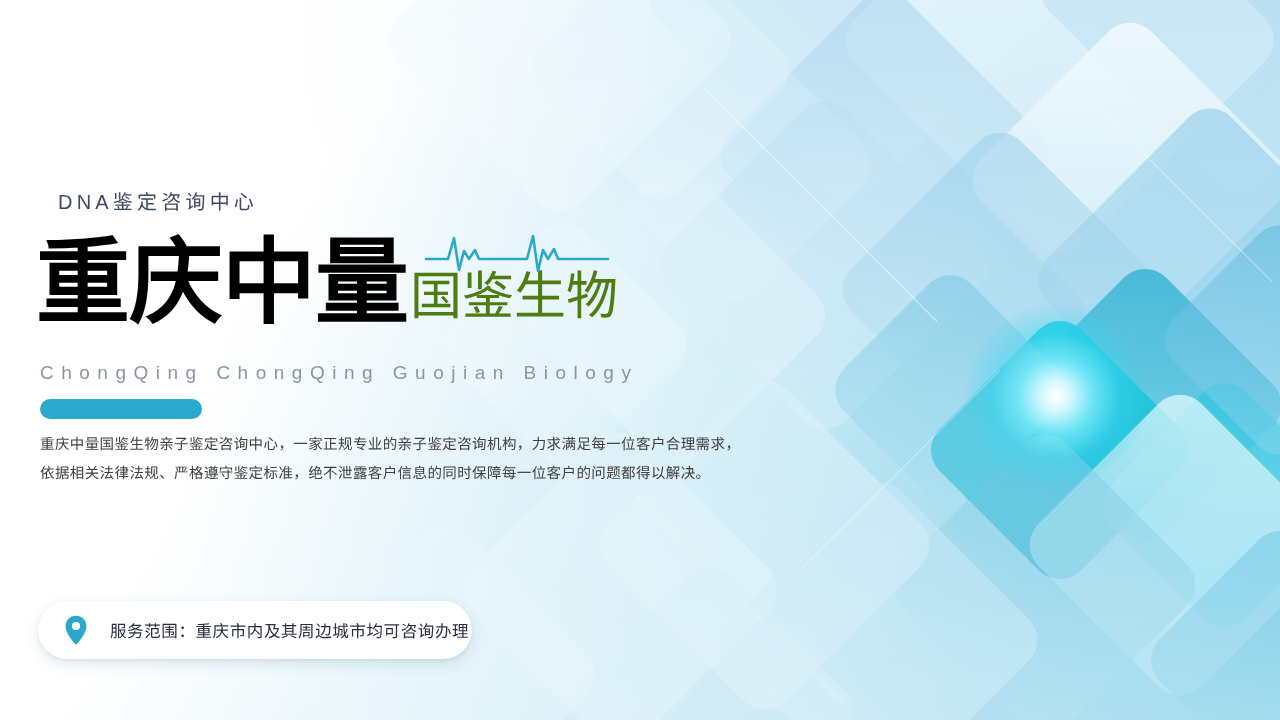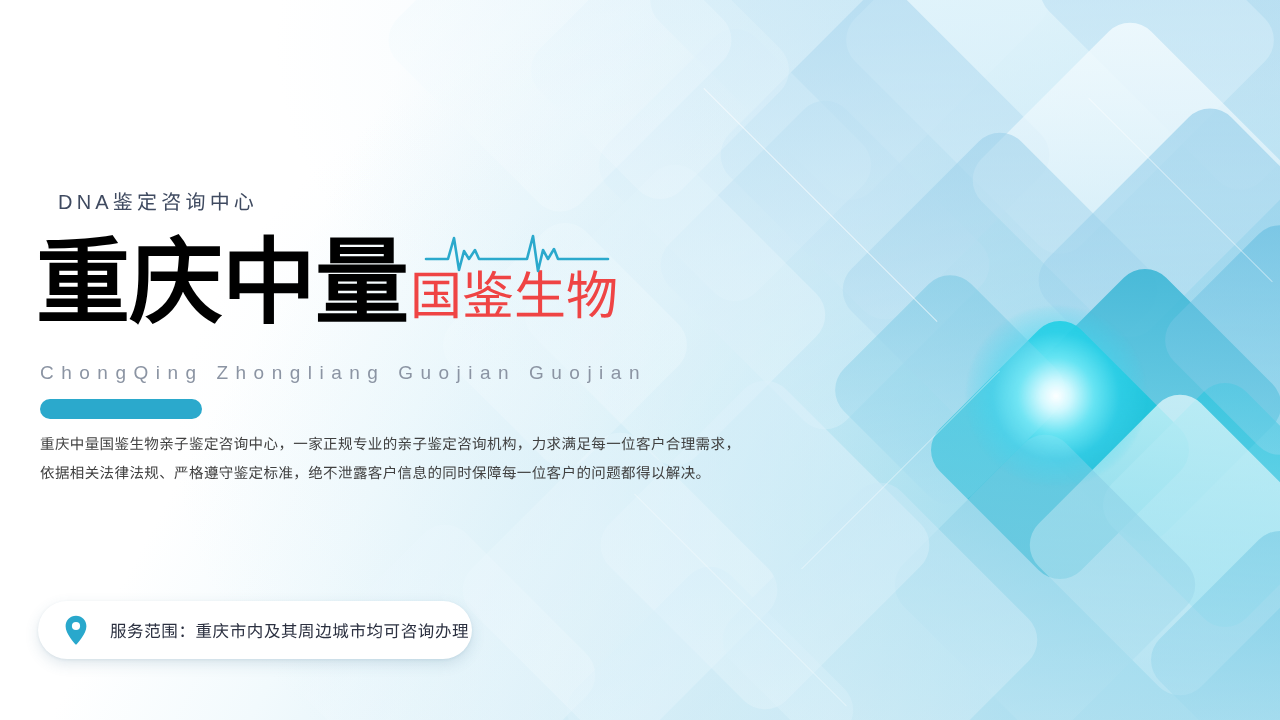--- a/index.html
+++ b/index.html
@@ -61,21 +61,21 @@
   .title-row{
     position:absolute; left:36px; top:238px;
     display:flex; align-items:flex-end; white-space:nowrap;
   }
   .title-main{
     font-size:94px; line-height:.96; color:#000000;
     letter-spacing:-1px; font-weight:700;
     font-family:"DejaVu Sans","Liberation Sans",sans-serif;
   }
   .title-sub{
-    font-size:52px; line-height:1; color:#ef4444;
+    font-size:52px; line-height:1; color:#4d7c0f;
     font-weight:400; margin-left:2px; padding-bottom:6px;
     font-family:"DejaVu Sans","Liberation Sans",sans-serif;
   }
 
   .ecg{ position:absolute; left:424px; top:226px; width:186px; height:52px; }
 
   .pinyin{
     position:absolute; left:40px; top:362px;
     font-size:19px; color:#8b94a3; letter-spacing:7.5px;
     white-space:nowrap; font-weight:400;
@@ -164,21 +164,21 @@
     <div class="title-row">
       <span class="title-main">重庆中量</span>
       <span class="title-sub">国鉴生物</span>
     </div>
 
     <svg class="ecg" viewBox="0 0 186 52">
       <path d="M2 33 L18 33 L24 33 L30 12 L35 44 L40 25 L45 33 L51 24 L55 33 L97 33
                L103 33 L109 10 L114 45 L119 24 L124 33 L130 23 L134 33 L184 33" fill="none" stroke="#2BA9CC" stroke-width="2.6" stroke-linejoin="round" stroke-linecap="round"></path>
     </svg>
 
-    <div class="pinyin">ChongQing Zhongliang Guojian Guojian</div>
+    <div class="pinyin">ChongQing ChongQing Guojian Biology</div>
 
     <div class="accent-bar"></div>
 
     <div class="para">
       <p>重庆中量国鉴生物亲子鉴定咨询中心，一家正规专业的亲子鉴定咨询机构，力求满足每一位客户合理需求，</p>
       <p>依据相关法律法规、严格遵守鉴定标准，绝不泄露客户信息的同时保障每一位客户的问题都得以解决。</p>
     </div>
   </div>
 
   <div class="pill">

